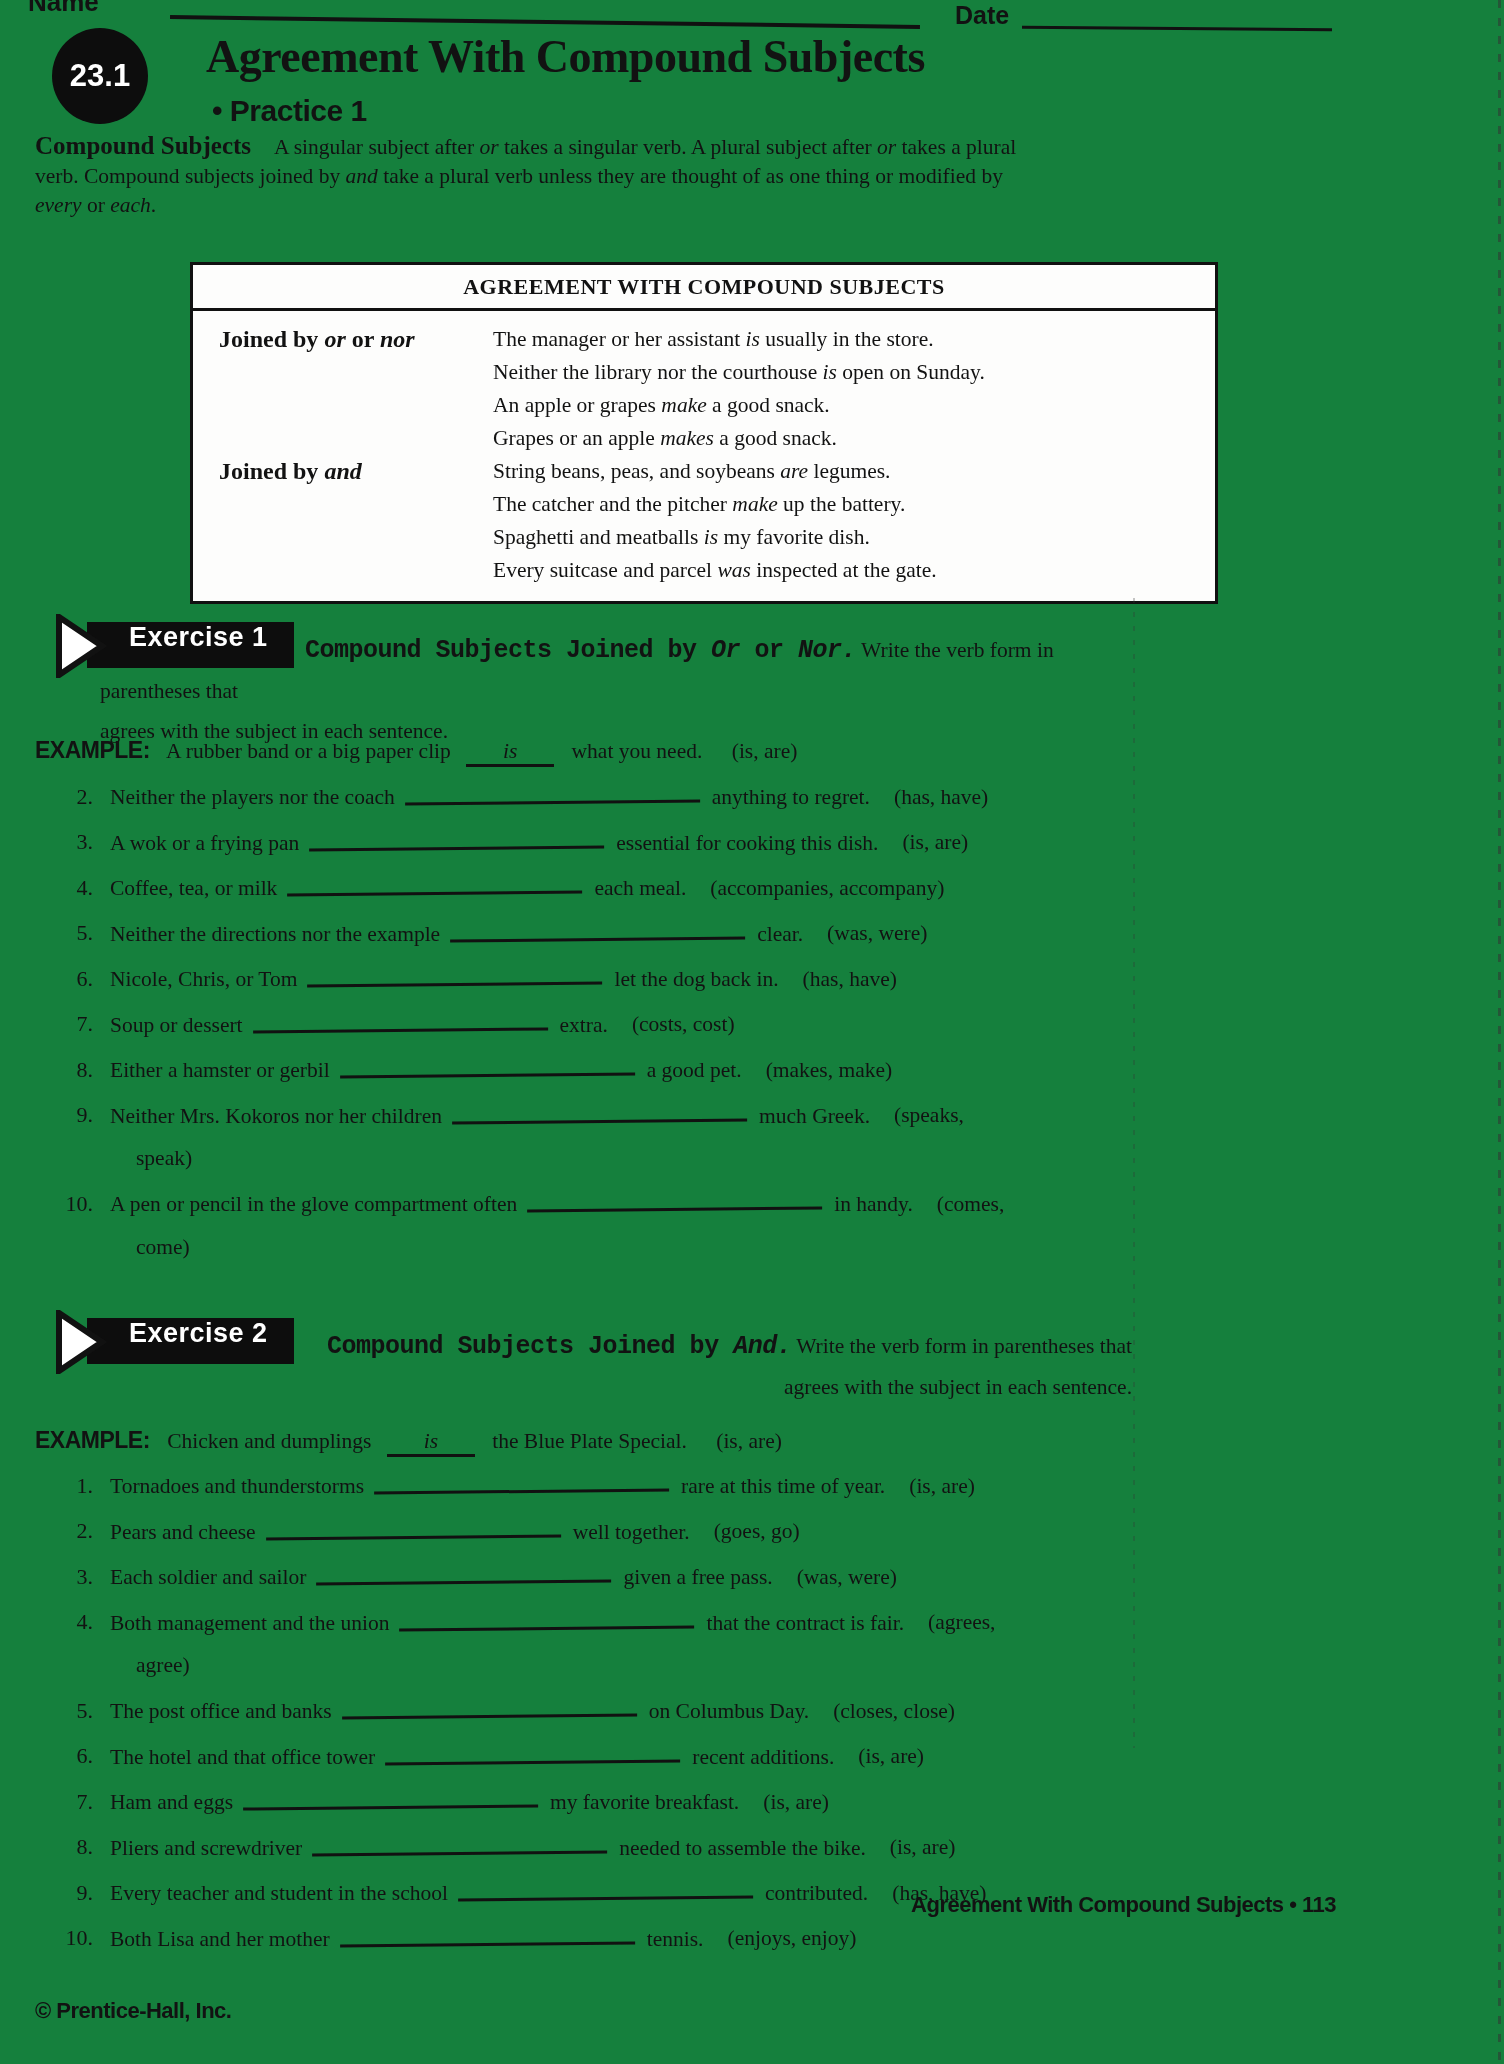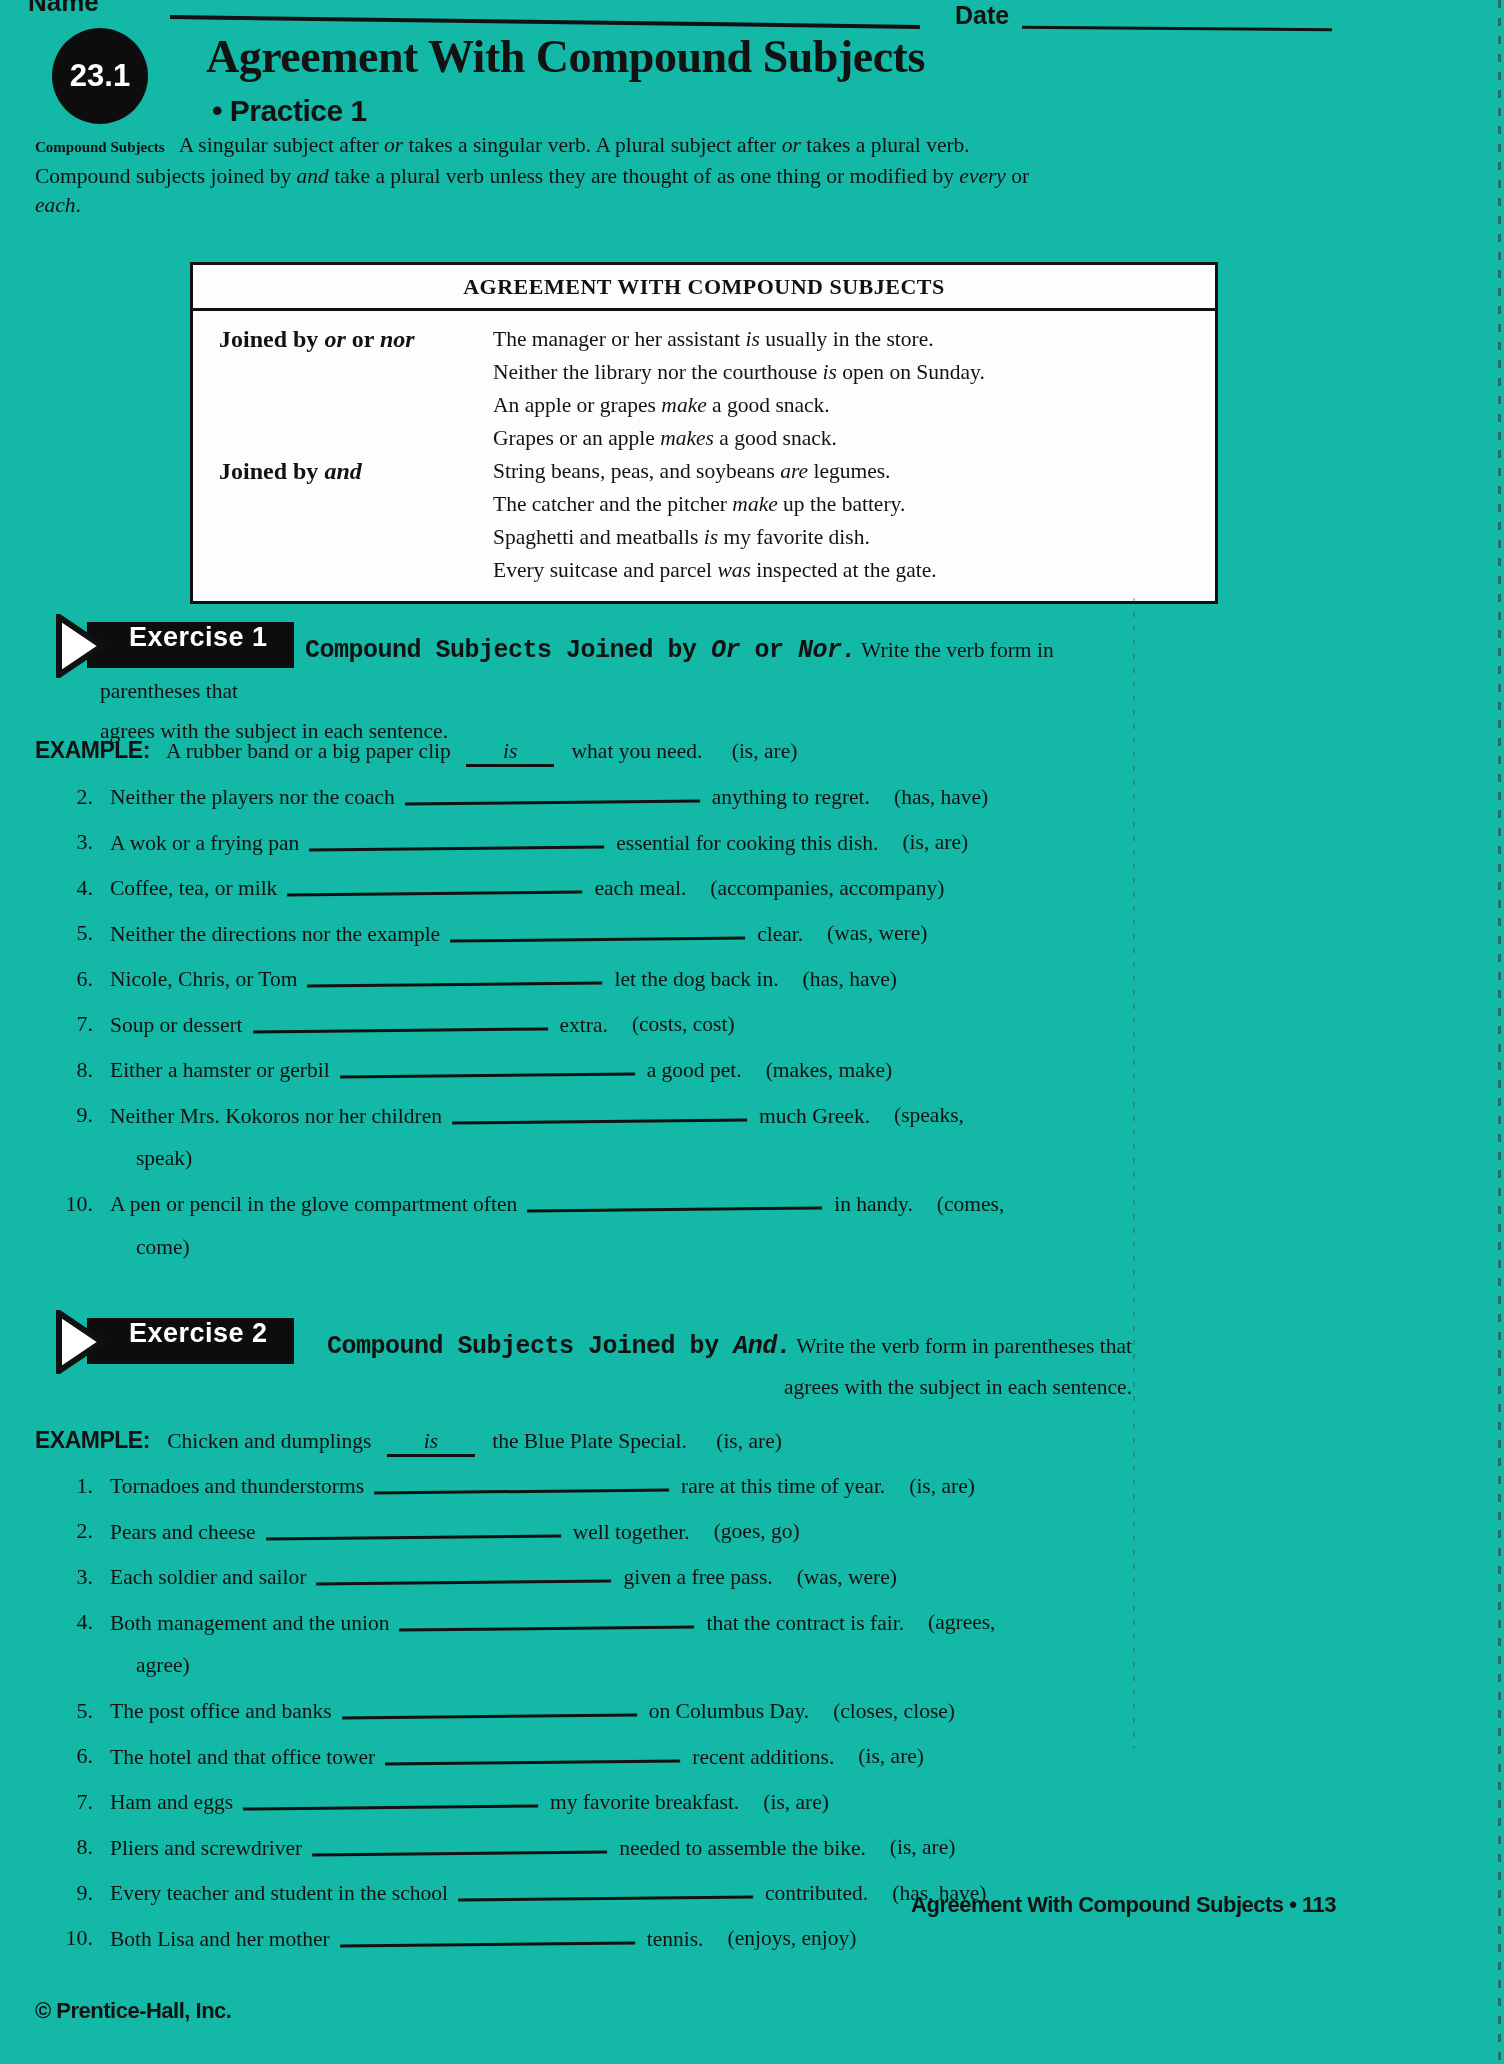--- a/index.html
+++ b/index.html
@@ -1,31 +1,31 @@
 <!DOCTYPE html>
 <html><head>
 <meta charset="utf-8">
 <style>
   html,body{margin:0;padding:0;background:#e8e8e8;}
-  .page{position:relative;width:1504px;height:2064px;background:#14b8a6;overflow:hidden;
+  .page{position:relative;width:1504px;height:2064px;background:#15803d;overflow:hidden;
         color:#121212;font-family:"Liberation Serif",serif;margin:0 auto;}
   .abs{position:absolute;}
   
   .name-label{top:-13px;left:28px;font:bold 26px "Liberation Sans",sans-serif;}
   .date-label{top:1px;left:955px;font:bold 25px "Liberation Sans",sans-serif;}
   .name-line{top:20px;left:170px;width:750px;border-top:4px solid #111;transform:rotate(0.75deg);}
   .date-line{top:27px;left:1022px;width:310px;border-top:3px solid #111;transform:rotate(0.5deg);}
   
   .badge{top:28px;left:52px;width:96px;height:96px;border-radius:50%;background:#0d0d0d;color:#fff;
          display:flex;align-items:center;justify-content:center;font:bold 31px "Liberation Sans",sans-serif;}
   .title{top:30px;left:206px;font-family:"Liberation Serif",serif;font-weight:bold;font-size:46px;letter-spacing:-0.5px;}
   .subtitle{top:94px;left:212px;font:bold 30px "Liberation Sans",sans-serif;letter-spacing:-0.5px;}
   
   .intro{top:131px;left:35px;width:1018px;font-size:21.5px;line-height:29px;}
-  .intro .bd{font-weight:bold;font-size:15px;margin-right:14px;}
+  .intro .bd{font-weight:bold;font-size:25px;margin-right:23px;}
   .it{font-style:italic;}
   .bd{font-weight:bold;}
   
   .rulebox{top:262px;left:190px;width:1028px;border:3px solid #111;box-sizing:border-box;background:#fdfdfc;}
   .rb-title{text-align:center;font-weight:bold;font-size:22px;letter-spacing:0.5px;padding:9px 0 8px;
             border-bottom:3px solid #111;}
   .rb-body{padding:12px 0 14px;font-size:21.5px;line-height:33px;}
   .rb-row{display:flex;}
   .rb-label{width:300px;flex:none;padding-left:26px;box-sizing:border-box;font-size:24px;}
   .rb-ex{flex:1;}

